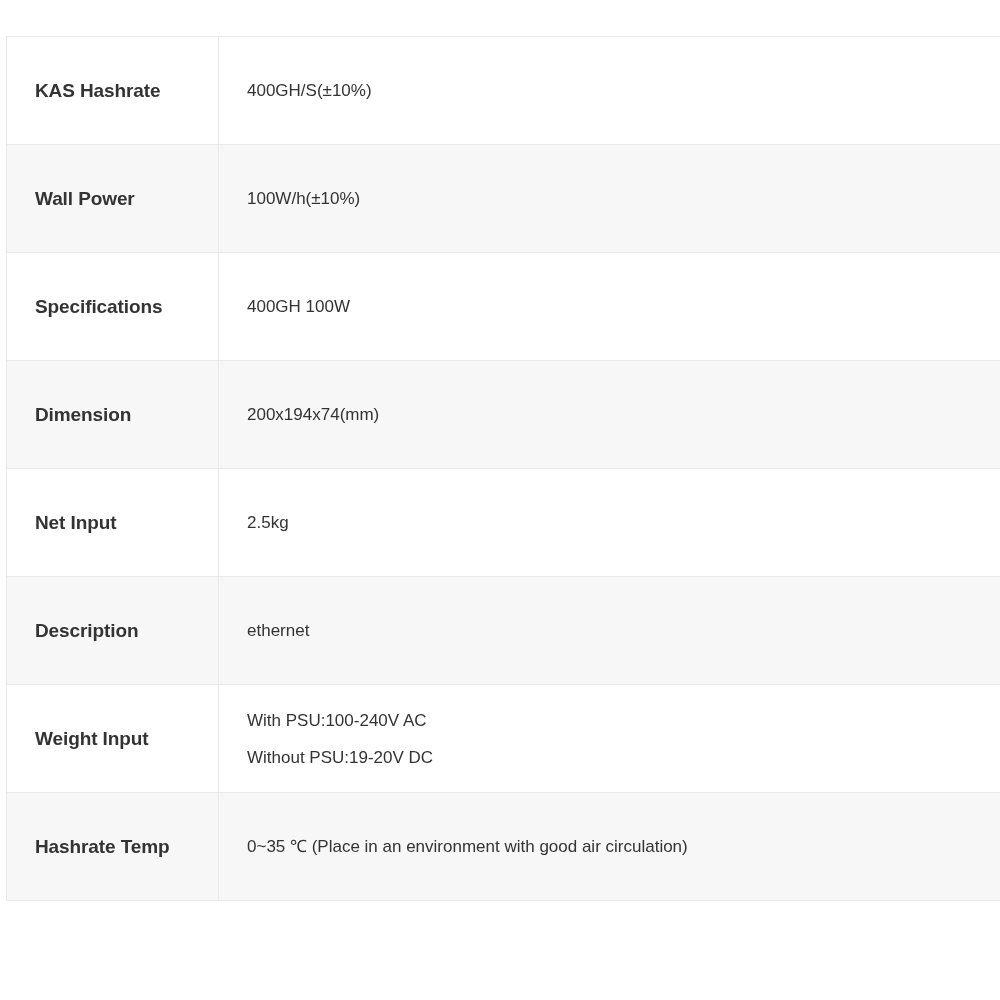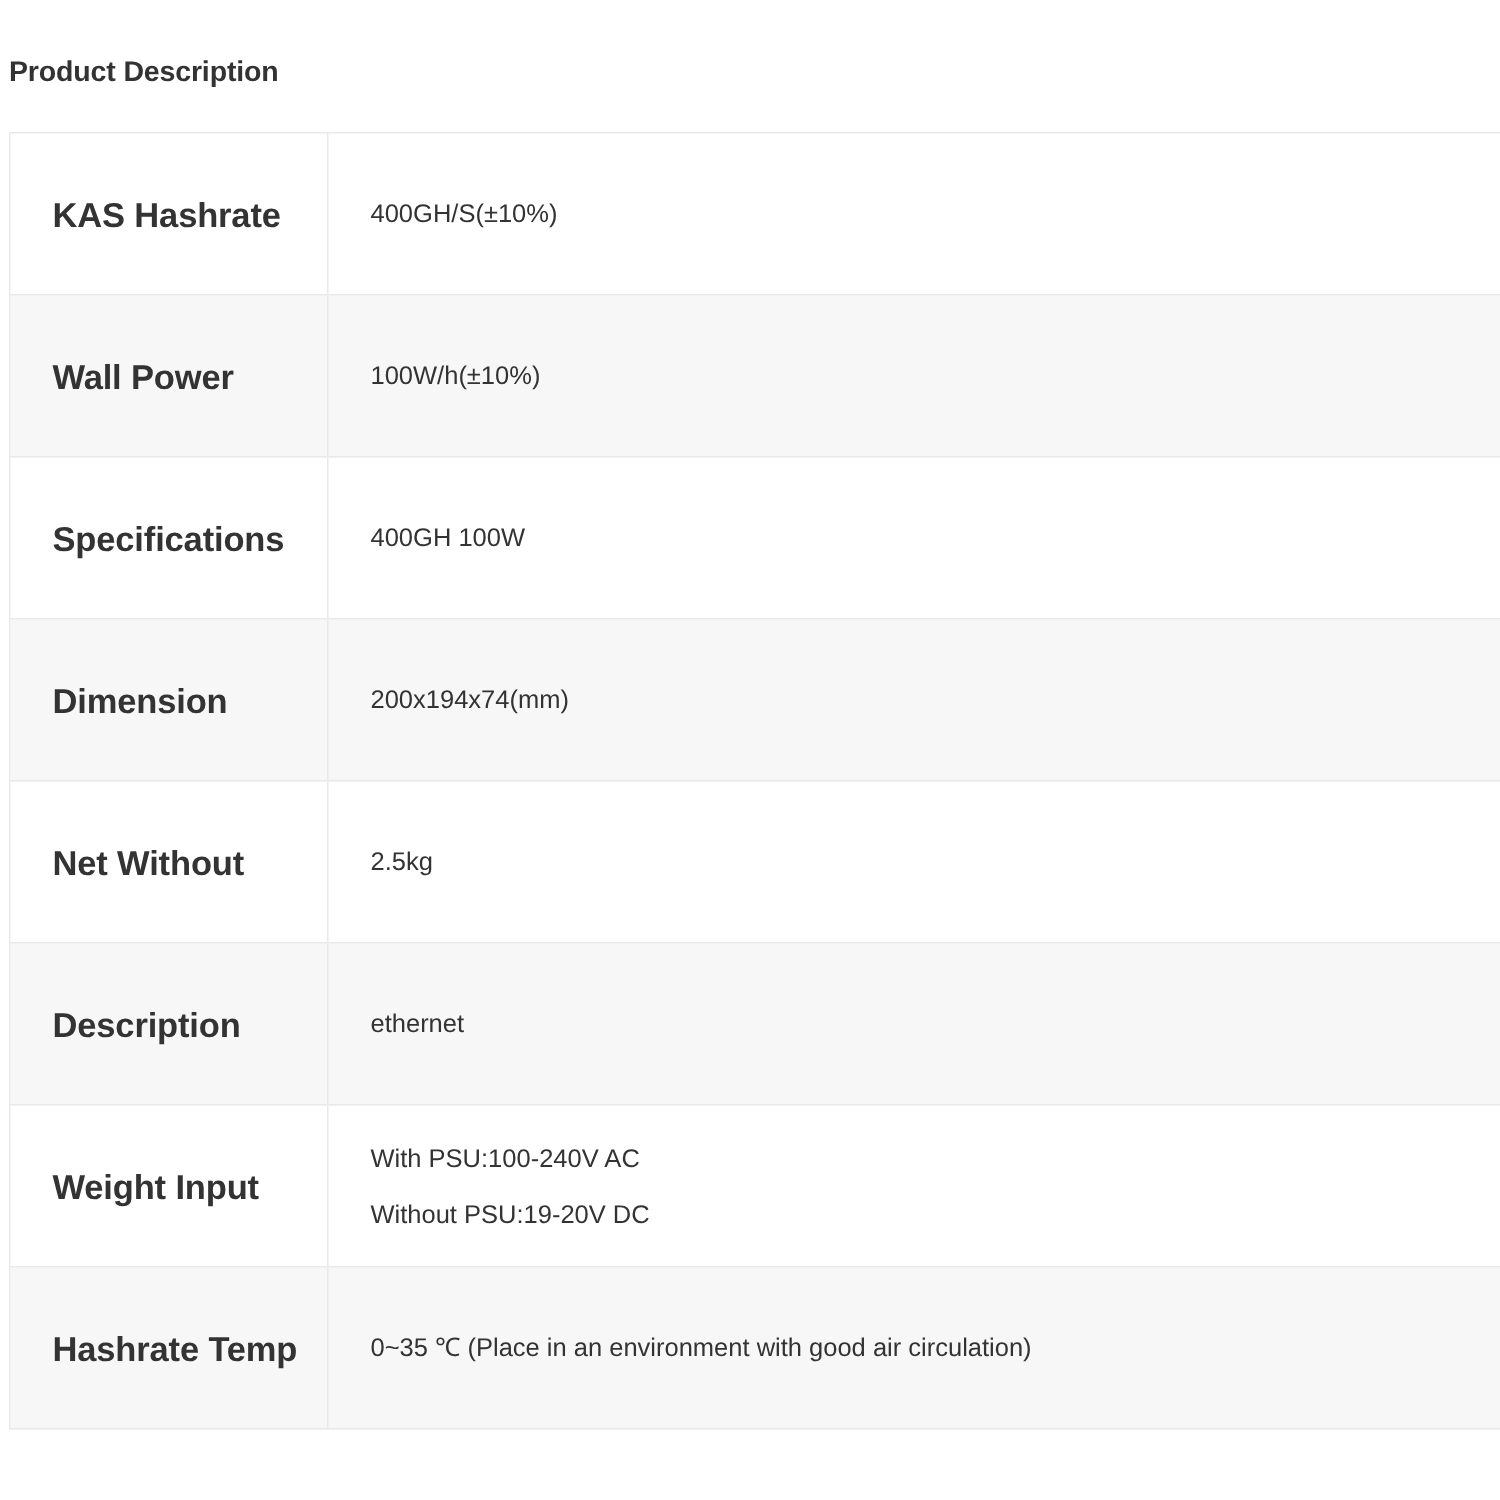--- a/index.html
+++ b/index.html
@@ -58,21 +58,21 @@
     height: 108px;
     box-sizing: border-box;
   }
   .spec-table td:last-child {
     border-right: none;
   }
 
   .cell-label {
     width: 212px;
     padding: 10px 14px 10px 28px;
-    font-size: 23px;
+    font-size: 19px;
     font-weight: bold;
     color: #333333;
     line-height: 36px;
     letter-spacing: -0.1px;
   }
 
   .cell-value {
     padding: 10px 20px 10px 28px;
     font-size: 17px;
     font-weight: normal;
@@ -84,21 +84,20 @@
 
   .value-line {
     display: block;
   }
 </style>
 </head>
 <body>
 
 <div class="page">
 
-  <h2 class="section-title">Product Description</h2>
 
   <table class="spec-table">
     <tbody>
         <tr>
           <td class="cell-label">KAS Hashrate</td>
           <td class="cell-value">
             <span class="value-line">400GH/S(±10%)</span>
           </td>
         </tr>
         <tr class="alt">
@@ -113,21 +112,21 @@
             <span class="value-line">400GH 100W</span>
           </td>
         </tr>
         <tr class="alt">
           <td class="cell-label">Dimension</td>
           <td class="cell-value">
             <span class="value-line">200x194x74(mm)</span>
           </td>
         </tr>
         <tr>
-          <td class="cell-label">Net Without</td>
+          <td class="cell-label">Net Input</td>
           <td class="cell-value">
             <span class="value-line">2.5kg</span>
           </td>
         </tr>
         <tr class="alt">
           <td class="cell-label">Description</td>
           <td class="cell-value">
             <span class="value-line">ethernet</span>
           </td>
         </tr>

